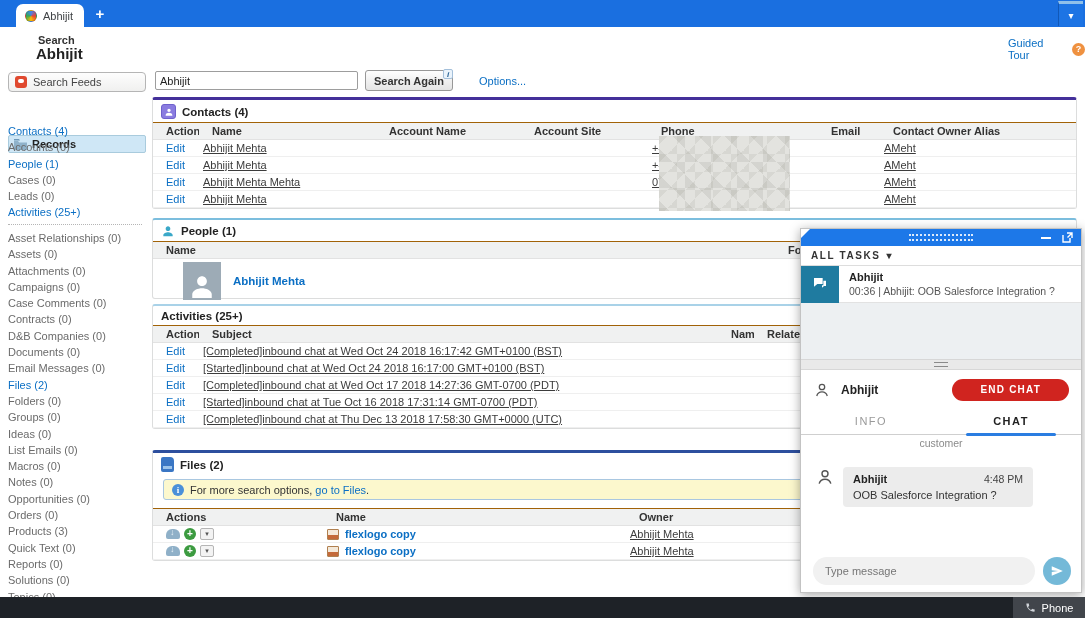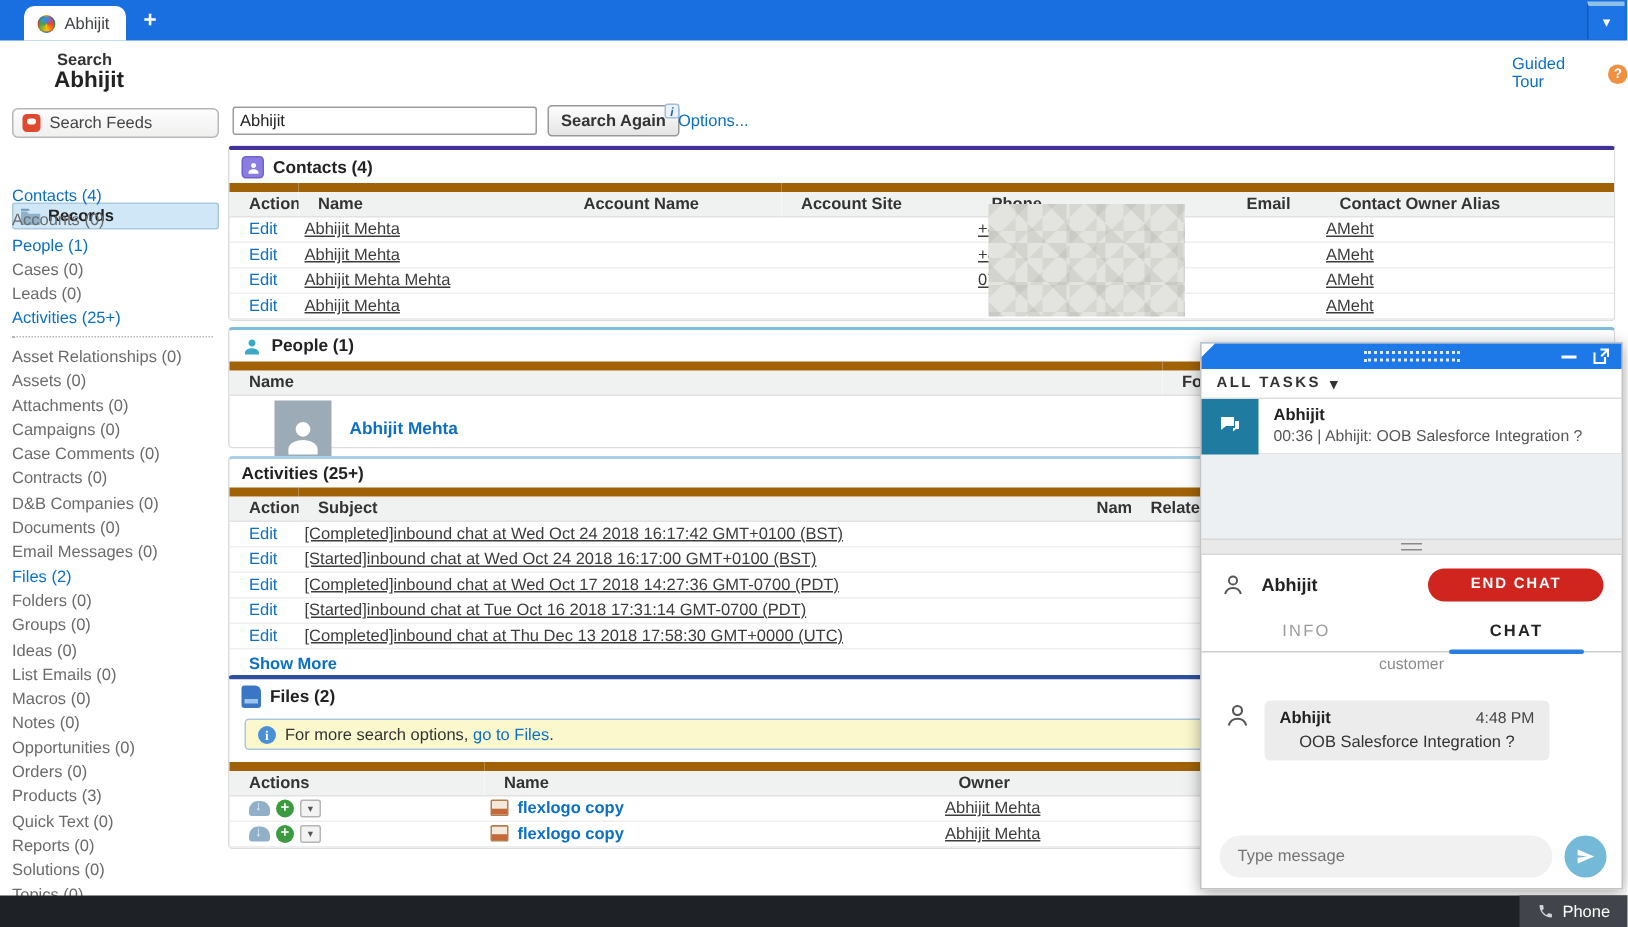--- a/index.html
+++ b/index.html
@@ -48,30 +48,30 @@
   .side-list2 { top:230px; }
 
   
   .search-input { left:155px; top:71px; width:203px; height:19px; border:1px solid #9d9d9d; border-radius:2px;
     font-size:11px; padding:0 4px; font-family:"Liberation Sans",sans-serif; color:#222; }
   .search-again { left:365px; top:70px; height:21px; padding:0 8px; font-size:11px; font-weight:bold; color:#333;
     border:1px solid #989898; border-radius:3px; background:linear-gradient(#fefefe,#e4e4e4);
     font-family:"Liberation Sans",sans-serif; }
   .sup-info { left:443px; top:69px; width:10px; height:10px; border:1px solid #a3bfda; background:#eaf3fb;
     color:#2a6496; font-size:8px; font-style:italic; font-weight:bold; text-align:center; line-height:9px; border-radius:2px; }
-  .options-lnk { left:452px; top:75px; font-size:11px; }
+  .options-lnk { left:479px; top:75px; font-size:11px; }
 
   
   .section { position:absolute; left:152px; width:925px; background:#fff; border:1px solid #dcdddd;
     border-radius:3px; }
   .sec-head { display:flex; align-items:center; gap:6px; padding:4px 8px 3px 8px; font-size:11.5px;
     font-weight:bold; color:#222; }
   .tbl { width:100%; border-collapse:collapse; font-size:11px; table-layout:fixed; }
   .tbl th { background:#f0f1f1; color:#333; font-weight:bold; text-align:left; padding:2px 4px;
-    border-top:6px solid #a16207; border-bottom:1px solid #e2e2e2; height:15px; white-space:nowrap; overflow:hidden; }
+    border-top:1px solid #a16207; border-bottom:1px solid #e2e2e2; height:15px; white-space:nowrap; overflow:hidden; }
   .tbl td { padding:2px 4px; height:16px; border-bottom:1px solid #efefef; white-space:nowrap; overflow:hidden; }
   .tbl .c1 { padding-left:13px; }
   .sec-contacts { top:97px; border-top:3px solid #44309a; }
   .ico-contacts { width:15px; height:15px; border-radius:3px; background:#8a7ce0; border:1px solid #6f61cc;
     display:flex; align-items:center; justify-content:center; }
   .sec-people { top:218px; border-top:2px solid #7cbede; height:81px; }
   .people-row { display:flex; align-items:center; gap:12px; padding:4px 0 4px 30px; height:44px; }
   .avatar-sq { width:38px; height:38px; background:#9dabb6; display:flex; align-items:flex-end; justify-content:center; }
   .bold-blue { color:#0b6fc4; font-weight:bold; font-size:11.5px; text-decoration:none; }
   .sec-activities { top:304px; border-top:2px solid #a9d2e8; }
@@ -140,21 +140,21 @@
     padding-top:6px; position:relative; }
   .fw-tab.active { color:#222; font-weight:bold; }
   .fw-tab.active::after { content:""; position:absolute; left:18%; bottom:-2px; width:64%; height:3px;
     background:#2a7de1; border-radius:2px; }
   .clipped-text { text-align:center; font-size:10.5px; color:#8a8a8a; margin-top:2px; }
   .fw-msg { display:flex; gap:8px; padding:18px 0 0 14px; }
   .msg-bubble { background:#ececec; border-radius:4px; padding:6px 10px; min-width:190px; }
   .msg-top { display:flex; justify-content:space-between; gap:24px; }
   .msg-author { font-size:11px; font-weight:bold; color:#222; }
   .msg-time { font-size:10.5px; color:#444; }
-  .msg-text { font-size:11px; color:#333; margin-top:4px;text-align:center; }
+  .msg-text { font-size:11px; color:#333; margin-top:4px; }
   .fw-inputrow { position:absolute; left:0; bottom:7px; width:100%; display:flex; align-items:center;
     gap:8px; padding:0 10px 0 12px; }
   .type-input { flex:1; height:28px; border:none; border-radius:14px; background:#f1f1f1; padding:0 12px;
     font-size:11px; color:#555; font-family:"Liberation Sans",sans-serif; }
   .send-btn { width:28px; height:28px; border-radius:50%; background:#74b9d8; border:none;
     display:flex; align-items:center; justify-content:center; }
 
   
   .bottombar { left:0; top:597px; width:1085px; height:21px; background:#1e2227; z-index:50; }
   .phone-btn { position:absolute; right:0; top:0; width:72px; height:21px; background:#41454b; color:#fff;
@@ -389,21 +389,20 @@
           </tr>
 
           <tr>
             <td class="c1"><a class="lnk">Edit</a></td>
             <td><a class="dlnk">[Completed]inbound chat at Thu Dec 13 2018 17:58:30 GMT+0000 (UTC)</a></td>
             <td></td>
             <td></td>
           </tr>
         </tbody>
     </table>
-    <div class="show-more"><a class="lnk">Show More</a></div>
   </div>
 
   <div class="section sec-files">
     <div class="sec-head">
       <span class="ico-files"></span>
       <span>Files (2)</span>
     </div>
     <div class="info-box">
       <span class="ico-info">i</span>
       <span><span>For more search options, </span><a class="lnk">go to Files</a><span>.</span></span>

